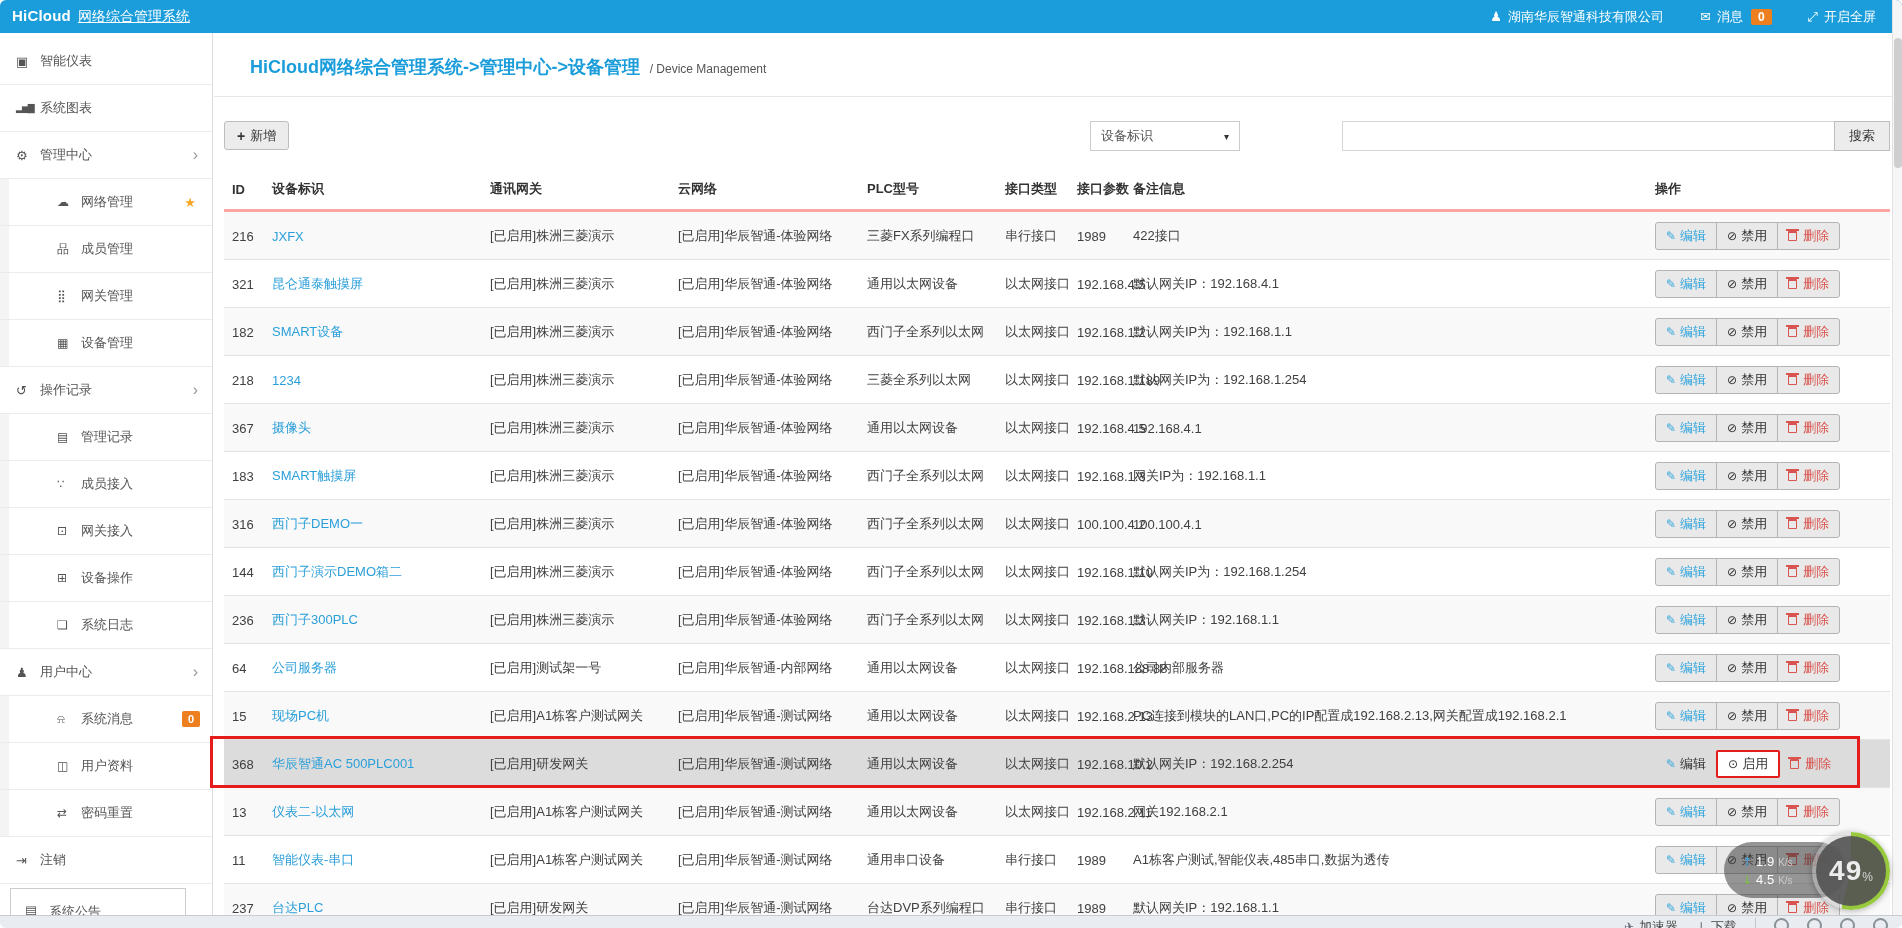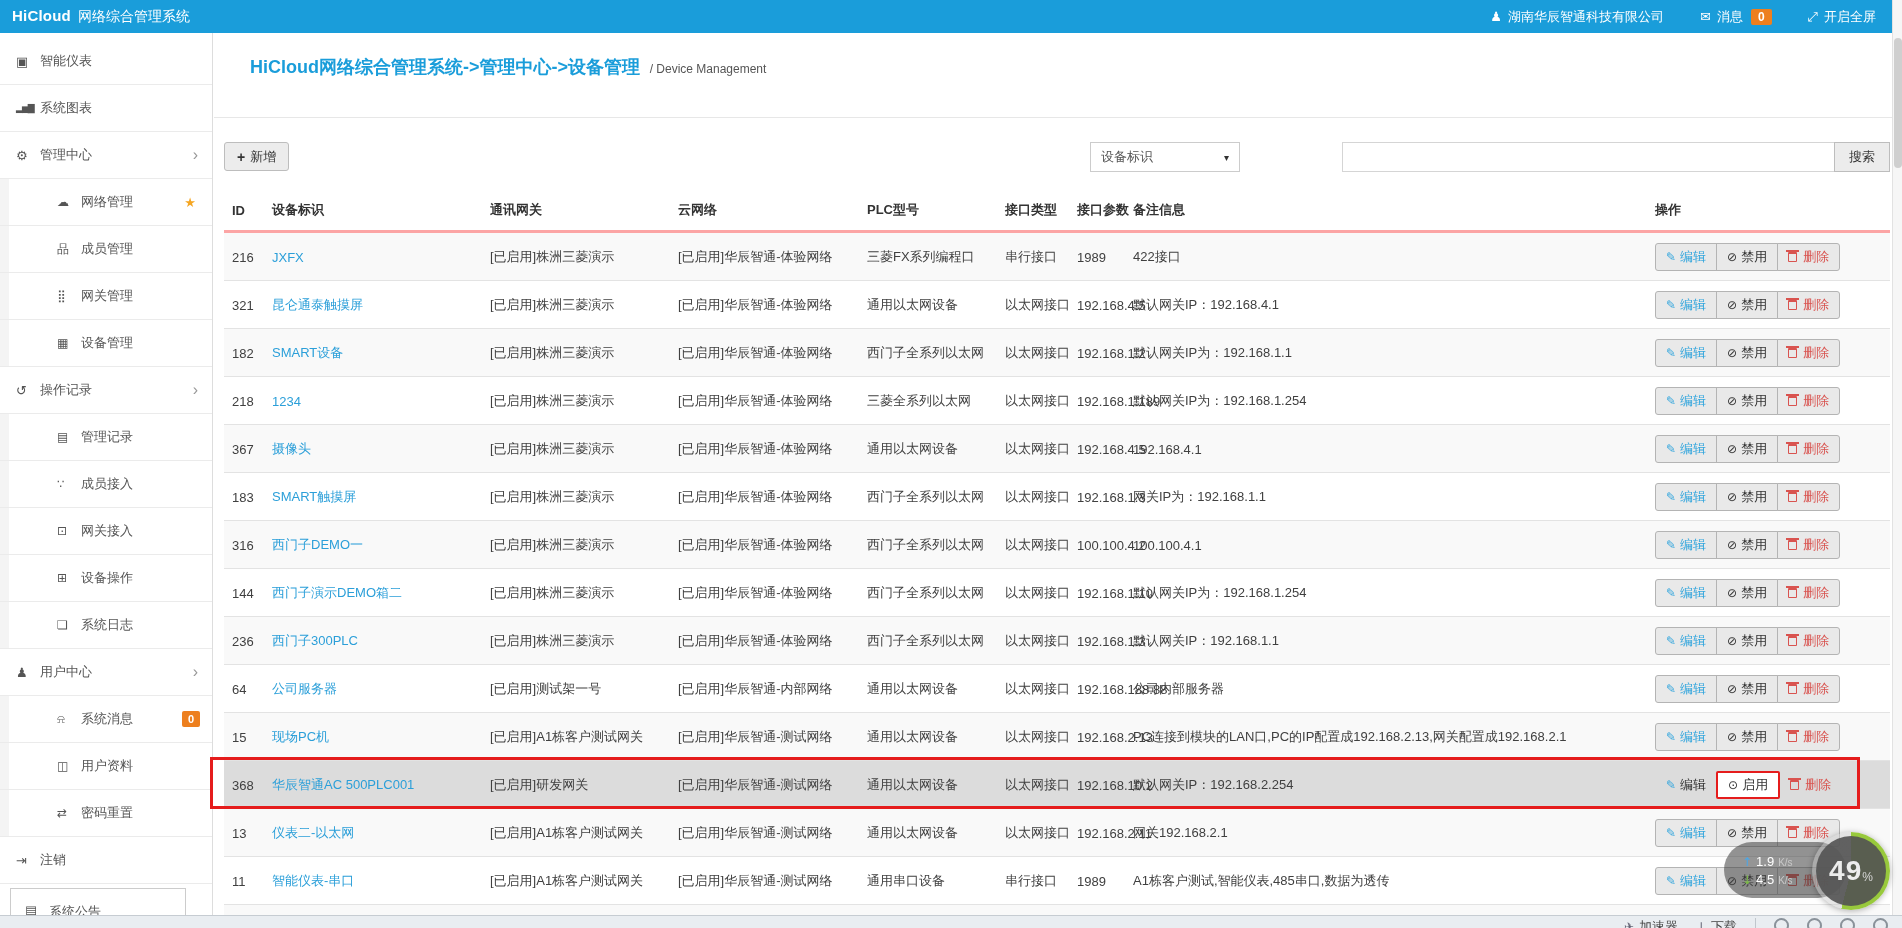--- a/index.html
+++ b/index.html
@@ -1,24 +1,24 @@
 <!DOCTYPE html>
 <html><head>
 <meta charset="utf-8">
 <style>
   * { box-sizing: border-box; margin: 0; padding: 0; }
   html,body { width:1902px; height:928px; }
   body { font-family:"Liberation Sans","DejaVu Sans",sans-serif; font-size:13px; color:#404040; background:#fff; overflow:hidden; }
-  .page { position:relative; width:1902px; height:928px; overflow:hidden; background:#fff; }
+  .page { position:relative; width:1902px; height:928px; overflow:hidden; background:#fff;border-radius:6px; }
 
   
   .topbar { position:absolute; left:0; top:0; width:1902px; height:33px; background:#1a9dda; color:#fff; display:flex; align-items:center; padding:0 26px 0 12px; z-index:10; }
   .brand { font-size:15px; display:flex; align-items:baseline; }
   .brand-bold { font-weight:bold; letter-spacing:.2px; }
-  .brand-rest { font-weight:normal; margin-left:7px; font-size:14px; }
+  .brand-rest { font-weight:normal; margin-left:7px; font-size:14px;text-decoration:underline; }
   .topbar-right { margin-left:auto; display:flex; align-items:center; gap:36px; font-size:13px; }
   .tb-item { display:flex; align-items:center; gap:6px; cursor:pointer; }
   .tb-ic { font-family:"DejaVu Sans",sans-serif; font-size:13px; }
   .tb-badge { background:#ed7f1e; color:#fff; font-weight:bold; font-size:12px; padding:1px 7px; border-radius:2px; margin-left:2px; }
 
   
   .vscroll { position:absolute; right:0; top:0; width:10px; height:928px; background:#f6f6f6; border-left:1px solid #e2e2e2; z-index:50; }
   .vthumb { position:absolute; left:1px; top:38px; width:8px; height:130px; background:#cfcfcf; border-radius:4px; }
 
   
@@ -32,21 +32,21 @@
   .lvl2 .ic { font-size:12px; }
   .ic-chart { font-size:9px; letter-spacing:-1px; }
   .lbl { margin-left:4px; }
   .right-star { margin-left:auto; margin-right:16px; color:#f5a623; font-family:"DejaVu Sans",sans-serif; }
   .right-badge { margin-left:auto; margin-right:12px; background:#ed7f1e; color:#fff; font-size:11px; font-weight:bold; padding:2px 6px; border-radius:2px; }
   .right-chev { margin-left:auto; margin-right:14px; color:#999; font-size:16px; line-height:1; }
   .partial-box { position:absolute; left:10px; top:855px; width:176px; height:72px; background:#fff; border:1px solid #ccc; padding:14px 0 0 14px; color:#555; display:flex; align-items:flex-start; }
 
   
   .main { position:absolute; left:214px; top:33px; right:10px; bottom:0; background:#fff; }
-  .page-header { height:85px; padding:22px 0 0 36px; border-bottom:1px solid #e7e7e7; }
+  .page-header { height:64px; padding:22px 0 0 36px; border-bottom:1px solid #e7e7e7; }
   .bc-title { color:#1a9dda; font-size:18px; font-weight:bold; }
   .bc-sub { color:#555; font-size:12px; margin-left:6px; }
 
   .toolbar { position:relative; height:30px; margin-top:24px; }
   .btn-add { position:absolute; left:10px; top:0; height:29px; padding:0 12px; background:#ececec; border:1px solid #bdbdbd; border-radius:3px; font-size:13px; color:#333; display:inline-flex; align-items:center; gap:5px; cursor:pointer; }
   .plus-ic { font-weight:bold; font-size:14px; }
   .dropdown { position:absolute; left:876px; top:0; width:150px; height:30px; background:#fff; border:1px solid #ccc; display:flex; align-items:center; padding:0 10px; color:#555; cursor:pointer; }
   .caret { margin-left:auto; font-size:10px; color:#333; }
   .search-group { position:absolute; right:2px; top:0; display:flex; }
   .search-input { width:492px; height:30px; border:1px solid #d5d5d5; border-right:none; padding:0 8px; font-size:13px; outline:none; }

